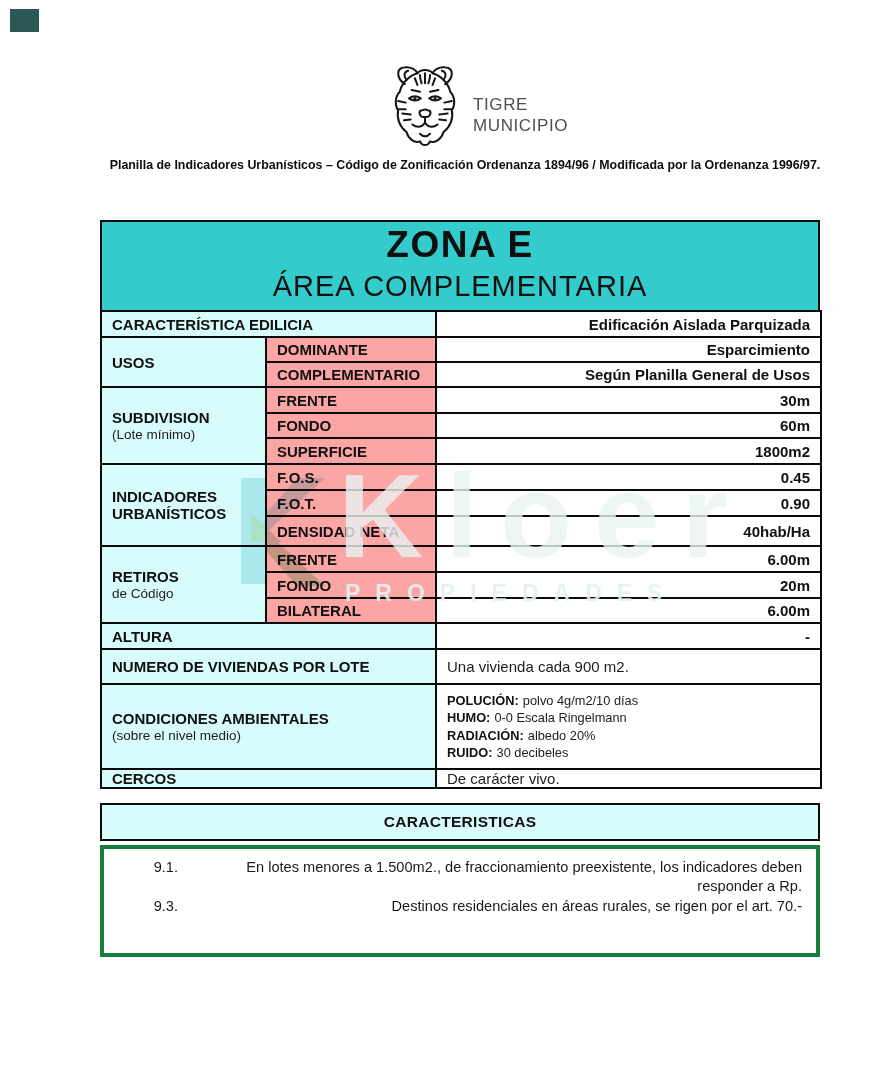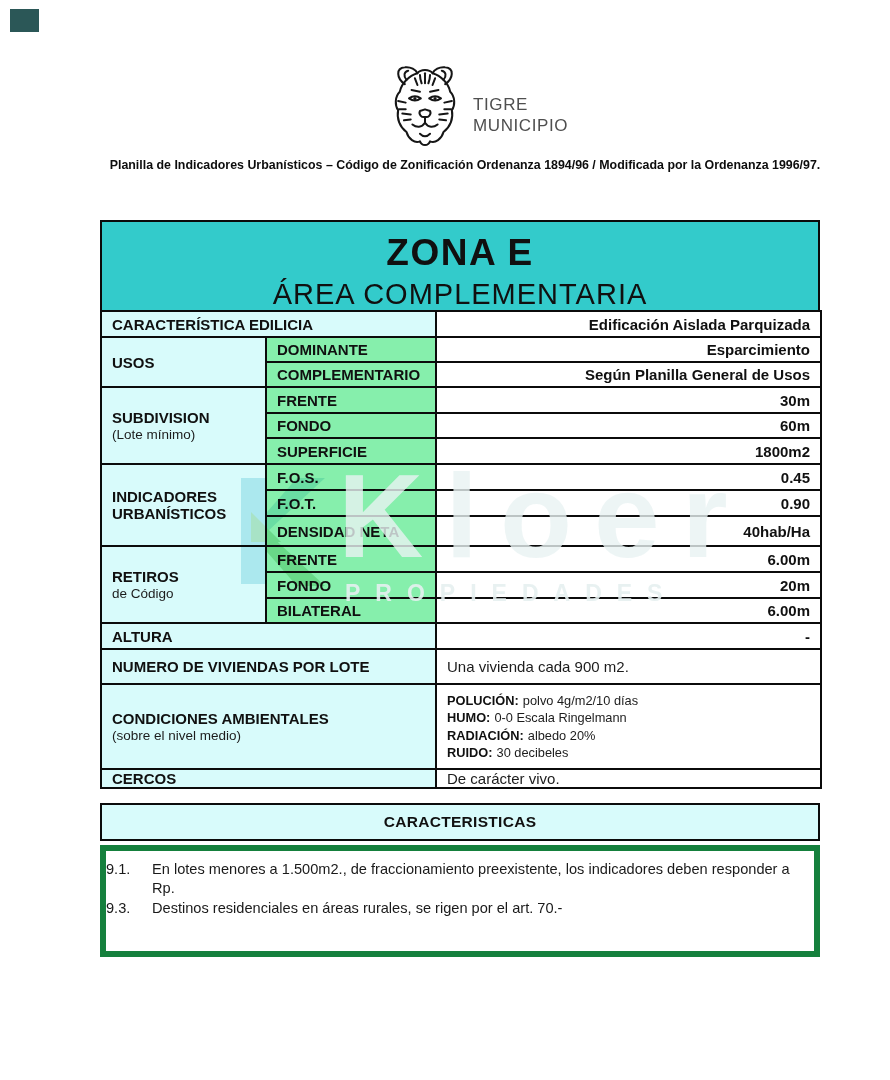--- a/index.html
+++ b/index.html
@@ -20,51 +20,52 @@
   .doc-subtitle{
     position:absolute;left:100px;top:158px;width:730px;text-align:center;
     font-size:12.4px;font-weight:700;color:#0d0d0d;
   }
   
   .zone-header{
     position:absolute;left:100px;top:220px;width:720px;height:92px;
     background:#33CBCB;border:2px solid #0b0b0b;box-sizing:border-box;
     text-align:center;
   }
-  .zone-title{font-size:37px;font-weight:700;letter-spacing:1.5px;line-height:46px;margin-top:8px;}
+  .zone-title{font-size:37px;font-weight:700;letter-spacing:1.5px;line-height:46px;margin-top:0;}
   .zone-sub{font-size:29px;font-weight:400;letter-spacing:1px;line-height:36px;}
   
   .main-table{
     position:absolute;left:100px;top:310px;width:720px;
     border-collapse:collapse;table-layout:fixed;
   }
   .main-table td{
     border:2px solid #0b0b0b;padding:0 10px;font-size:15px;vertical-align:middle;
     overflow:hidden;
   }
   .lbl{background:#D8FBFB;font-weight:700;}
-  .sub-lbl{background:#86efac;font-weight:700;}
+  .sub-lbl{background:#fca5a5;font-weight:700;}
   .val{background:#ffffff;font-weight:700;font-size:15.5px;text-align:right;}
   .val-reg{background:#ffffff;font-weight:400;font-size:14px;color:#1c1c1c;}
   .grp-line2{font-weight:400;font-size:13.5px;color:#1c1c1c;margin-top:1px;}
   .amb-cell{padding:5px 10px;line-height:16.5px;}
   .amb-name{font-weight:700;font-size:12.8px;margin-right:4px;}
   .amb-text{font-weight:400;font-size:12.8px;color:#1c1c1c;}
   
   .char-band{
     position:absolute;left:100px;top:803px;width:720px;height:38px;
     background:#D8FBFB;border:2px solid #0b0b0b;box-sizing:border-box;
     display:flex;align-items:center;justify-content:center;
     font-size:15.5px;font-weight:700;letter-spacing:.3px;
   }
   
   .char-box{
     position:absolute;left:100px;top:845px;width:720px;height:112px;
-    background:#ffffff;border:6px solid #15803d;box-sizing:border-box;
-    padding:9px 14px 0 0;
+    background:#ffffff;border:4px solid #15803d;box-sizing:border-box;
+    padding:9px 14px 0 28px;
+    text-align:right;
   }
   .char-item{display:flex;font-size:14.6px;line-height:19px;color:#1a1a1a;margin-bottom:1px;}
   .char-num{width:46px;flex:0 0 46px;}
   .char-text{flex:1;}
   
   .watermark{position:absolute;left:0;top:0;width:890px;height:1080px;pointer-events:none;}
   .wm-klogo{position:absolute;left:237px;top:476px;width:96px;height:110px;opacity:.55;mix-blend-mode:multiply;}
   .wm-brand{
     position:absolute;left:338px;top:448px;font-size:118px;font-weight:700;
     letter-spacing:22px;color:rgba(233,242,242,0.8);

